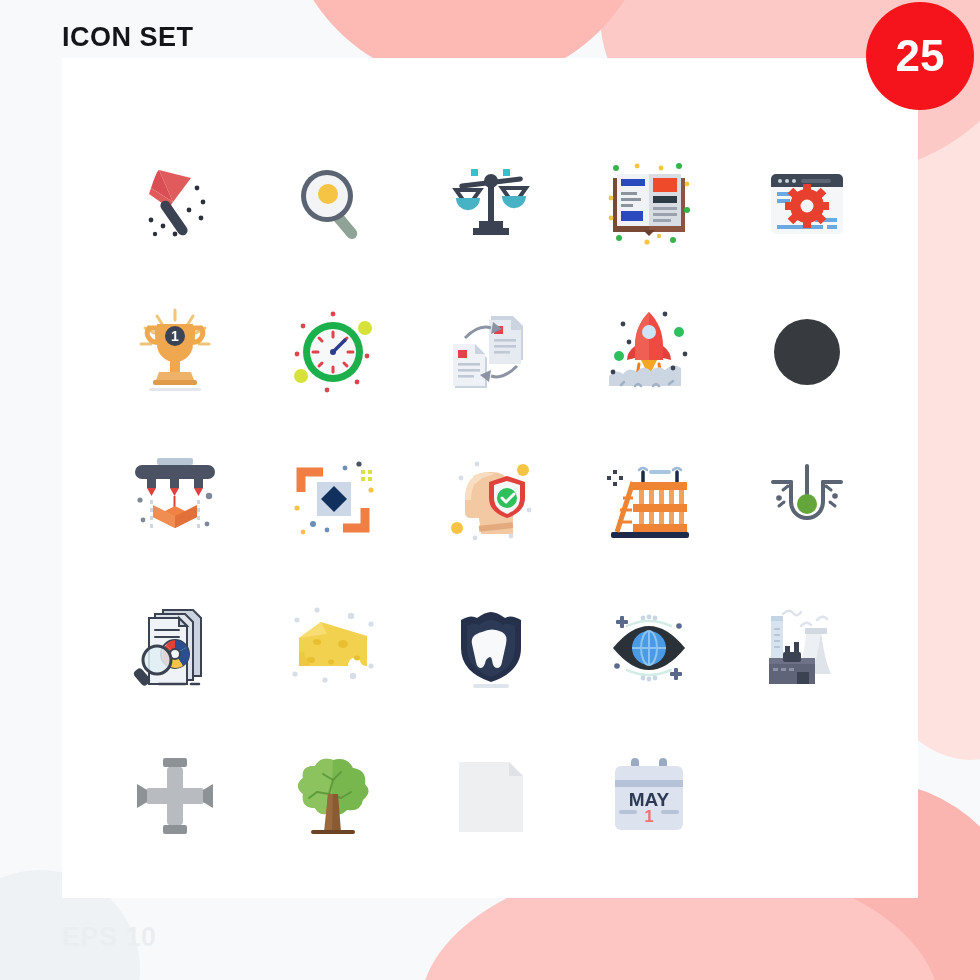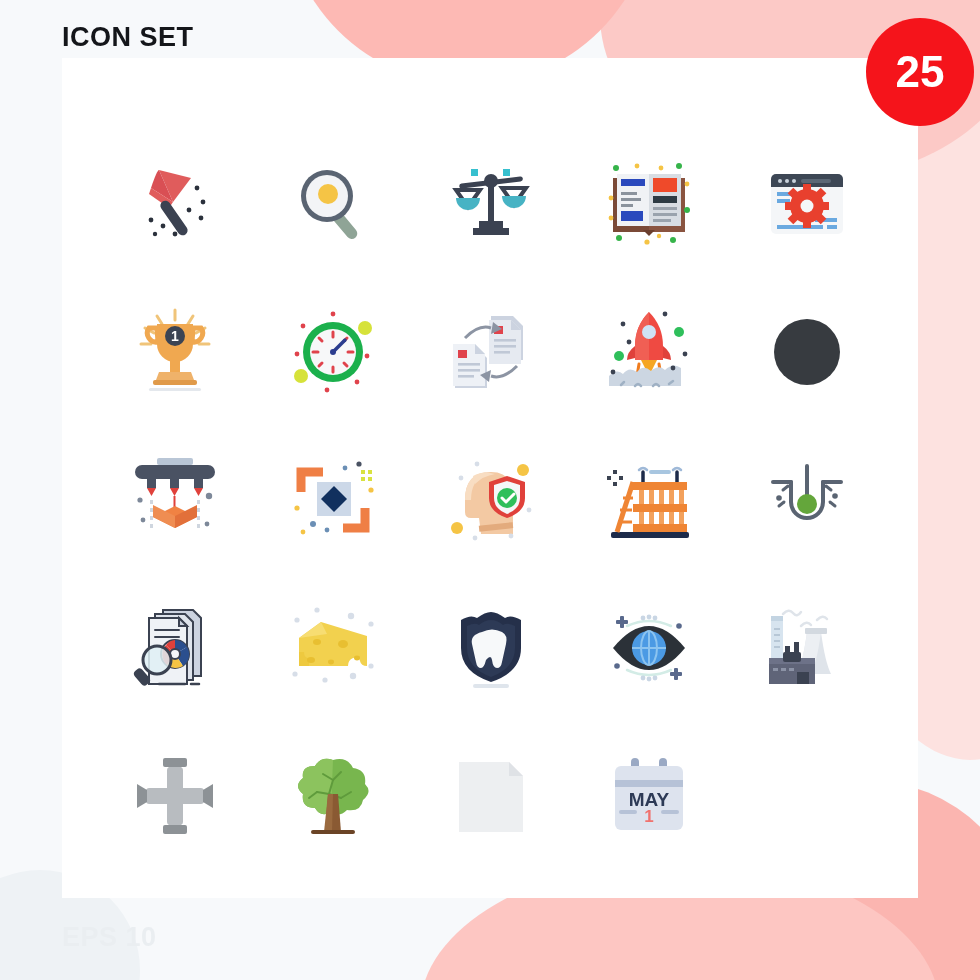--- a/index.html
+++ b/index.html
@@ -29,21 +29,21 @@
   }
 
   
   #title{
     position:absolute;left:62px;top:22px;
     font-size:27px;font-weight:700;color:#14161a;letter-spacing:.5px;
   }
 
   
   #badge{
-    position:absolute;left:866px;top:18px;width:108px;height:108px;
+    position:absolute;left:866px;top:2px;width:108px;height:108px;
     border-radius:50%;background:#f5141b;
     display:flex;align-items:center;justify-content:center;
   }
   #badge span{color:#fff;font-size:44px;font-weight:700;line-height:1;}
 
   
   #eps{
     position:absolute;left:62px;top:922px;
     font-size:27px;font-weight:700;color:#eaeef1;letter-spacing:.5px;
   }

